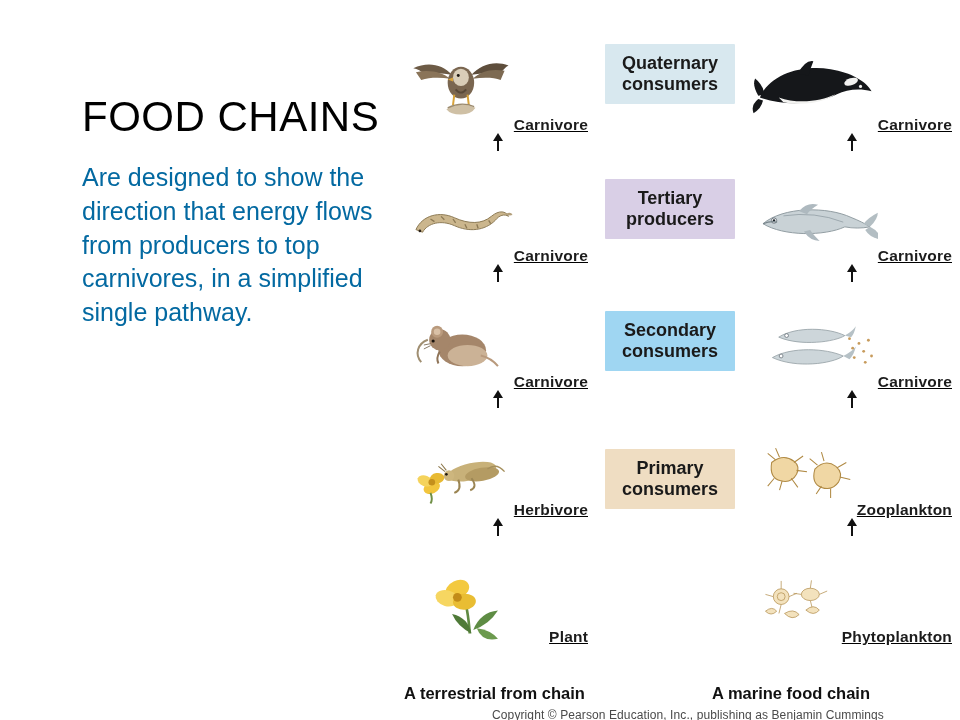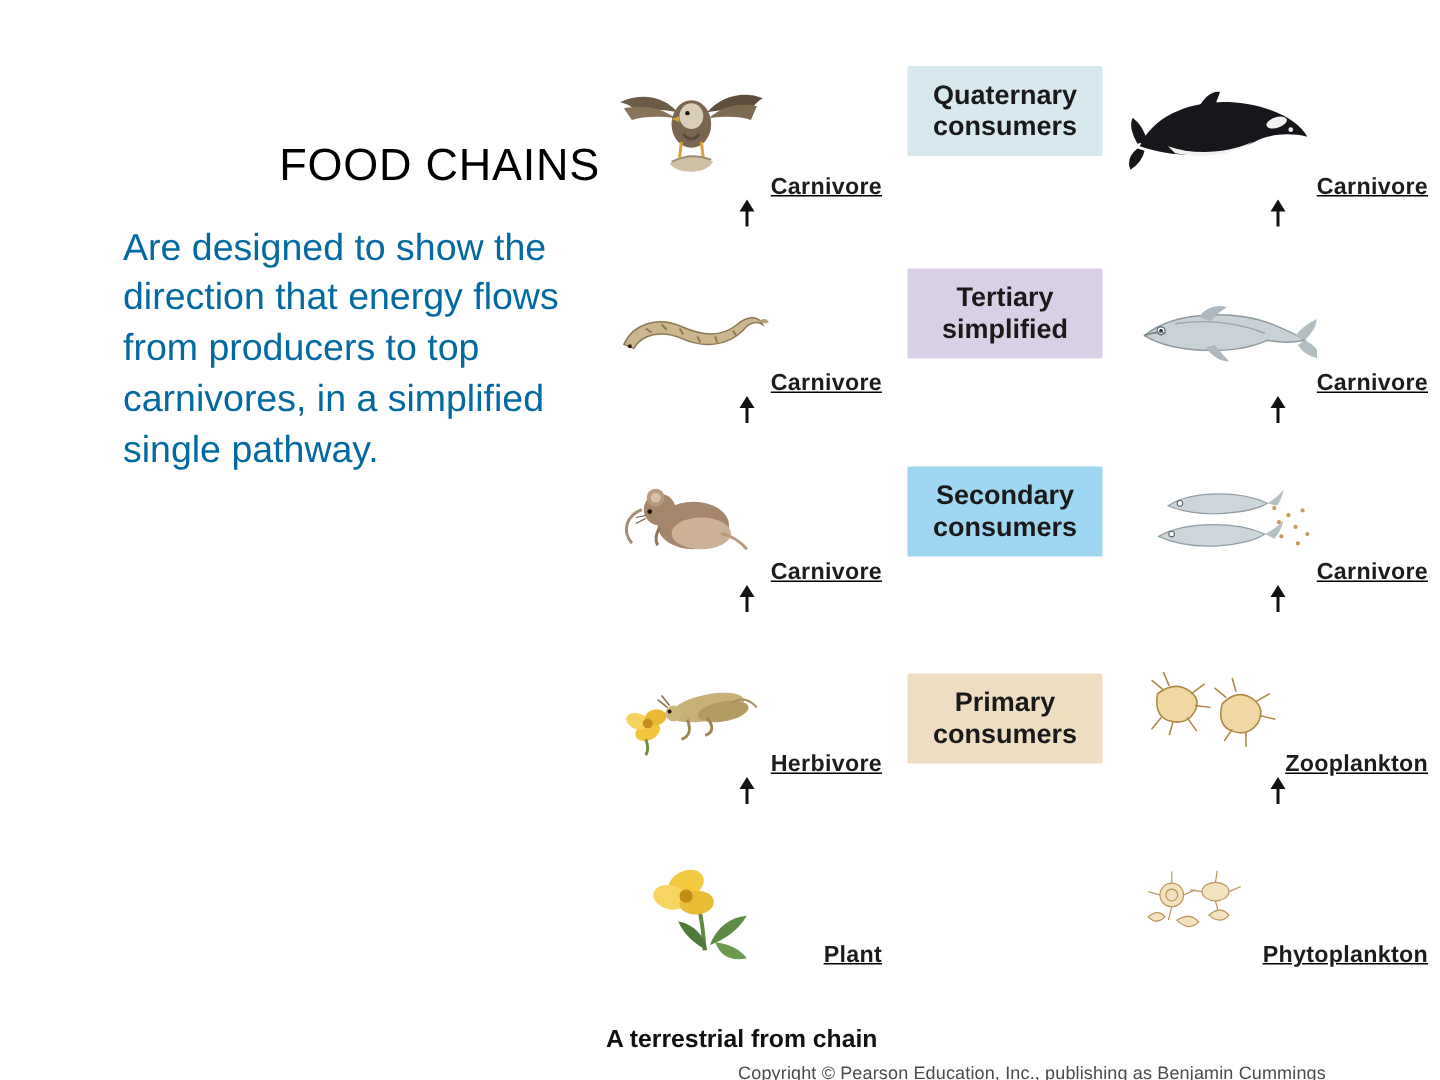--- a/index.html
+++ b/index.html
@@ -20,28 +20,27 @@
   .slide-left {
     position: absolute;
     left: 0;
     top: 0;
     width: 420px;
     height: 720px;
     box-sizing: border-box;
     padding: 95px 20px 0 82px;
   }
   .slide-title {
-    font-size: 30px;
+    font-size: 42px;
     font-weight: normal;
     letter-spacing: 0.5px;
     line-height: 1.05;
     margin: 0 0 22px 0;
     color: #000;
     font-family: "Liberation Sans", sans-serif;
-    text-align: right;
   }
   .slide-body {
     font-size: 25px;
     line-height: 1.35;
     margin: 0;
     color: #0369a1;
     max-width: 320px;
   }
 
   
@@ -303,21 +302,21 @@
               <path d="M78 78 q16 2 24 12 q-18 4 -24 -12 Z" fill="#6c9a4e"></path>
             </svg>
           </div>
           <div class="org-label">Plant</div>
         </div>
       </div>
     </div>
 
     <div class="col col-center">
       <div class="level-box lb-0">Quaternary consumers</div>
-      <div class="level-box lb-1">Tertiary simplified</div>
+      <div class="level-box lb-1">Tertiary producers</div>
       <div class="level-box lb-3">Primary consumers</div>
       <div class="level-box lb-2">Secondary consumers</div>
     </div>
 
     <div class="col col-marine">
 
       <div class="row row-0">
         <div class="organism">
           <div class="art">
             <svg viewBox="0 0 160 92" xmlns="http://www.w3.org/2000/svg">
@@ -418,17 +417,18 @@
               </g>
             </svg>
           </div>
           <div class="org-label">Phytoplankton</div>
         </div>
       </div>
     </div>
 
     <div class="caption-row">
       <div class="caption caption-terrestrial">A terrestrial from chain</div>
+      <div class="caption caption-marine">A marine food chain</div>
     </div>
     <div class="copyright">Copyright © Pearson Education, Inc., publishing as Benjamin Cummings</div>
 
   </div>
 </div>
 
 </body></html>

